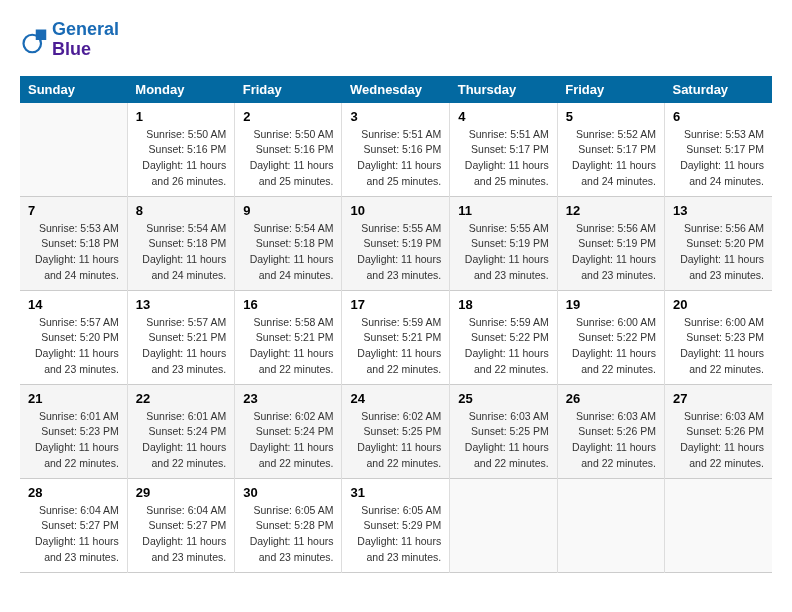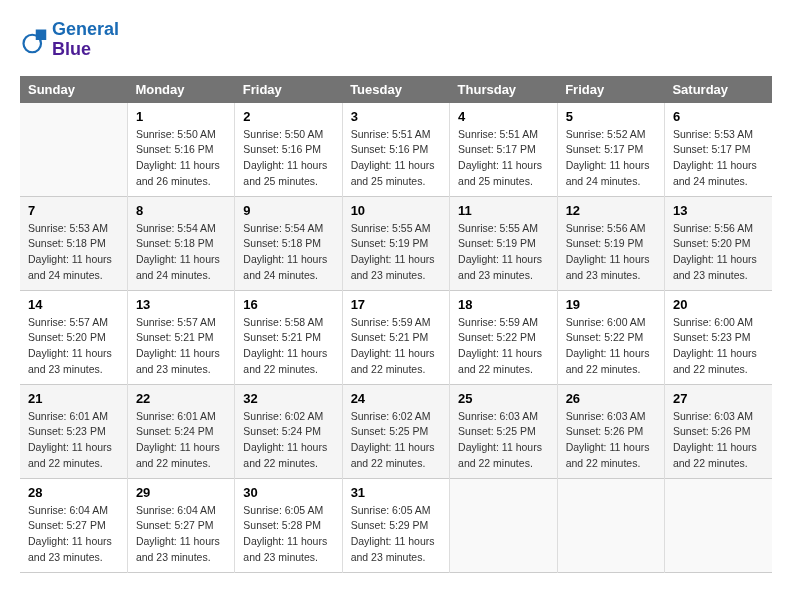--- a/index.html
+++ b/index.html
@@ -45,21 +45,21 @@
     .location {
       font-size: 14px;
       color: #555;
     }
     table {
       width: 100%;
       border-collapse: collapse;
       font-size: 11px;
     }
     thead th {
-      background-color: #737373;
+      background-color: #0369a1;
       color: #fff;
       padding: 6px 8px;
       text-align: left;
       font-size: 13px;
       font-weight: bold;
     }
     tbody tr {
       border-bottom: 1px solid #ccc;
     }
     tbody td {
@@ -75,20 +75,21 @@
     .day-num {
       font-weight: bold;
       font-size: 13px;
       margin-bottom: 3px;
       display: block;
     }
     .day-info {
       color: #333;
       font-size: 10.5px;
       line-height: 1.5;
+      text-align: right;
     }
     .empty-cell {
       background: #f9f9f9;
     }
     tbody tr:nth-child(odd) {
       background: #fff;
     }
     tbody tr:nth-child(even) {
       background: #f5f5f5;
     }
@@ -109,21 +110,21 @@
     </div>
   </div>
 </div>
 
 <table>
   <thead>
     <tr>
       <th>Sunday</th>
       <th>Monday</th>
       <th>Friday</th>
-      <th>Tuesday</th>
+      <th>Wednesday</th>
       <th>Thursday</th>
       <th>Friday</th>
       <th>Saturday</th>
     </tr>
   </thead>
   <tbody id="calendar-body">
   <tr>
         <td class="empty-cell"></td>
         <td>
           <span class="day-num">1</span>
@@ -213,21 +214,21 @@
       <tr>
         <td>
           <span class="day-num">21</span>
           <div class="day-info">Sunrise: 6:01 AM<br>Sunset: 5:23 PM<br>Daylight: 11 hours and 22 minutes.</div>
         </td>
         <td>
           <span class="day-num">22</span>
           <div class="day-info">Sunrise: 6:01 AM<br>Sunset: 5:24 PM<br>Daylight: 11 hours and 22 minutes.</div>
         </td>
         <td>
-          <span class="day-num">32</span>
+          <span class="day-num">23</span>
           <div class="day-info">Sunrise: 6:02 AM<br>Sunset: 5:24 PM<br>Daylight: 11 hours and 22 minutes.</div>
         </td>
         <td>
           <span class="day-num">24</span>
           <div class="day-info">Sunrise: 6:02 AM<br>Sunset: 5:25 PM<br>Daylight: 11 hours and 22 minutes.</div>
         </td>
         <td>
           <span class="day-num">25</span>
           <div class="day-info">Sunrise: 6:03 AM<br>Sunset: 5:25 PM<br>Daylight: 11 hours and 22 minutes.</div>
         </td>

